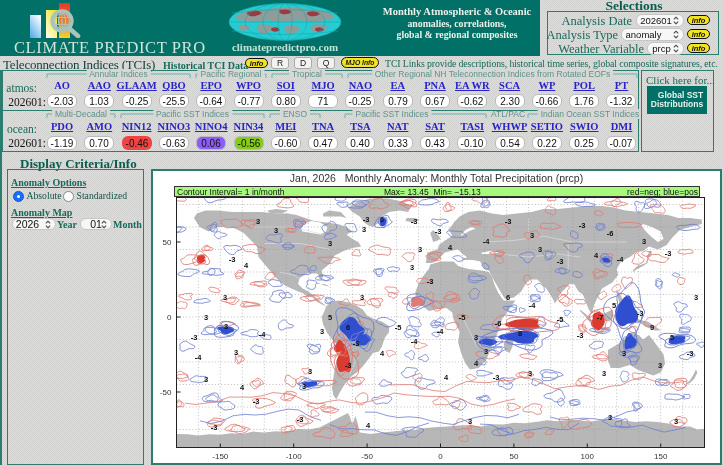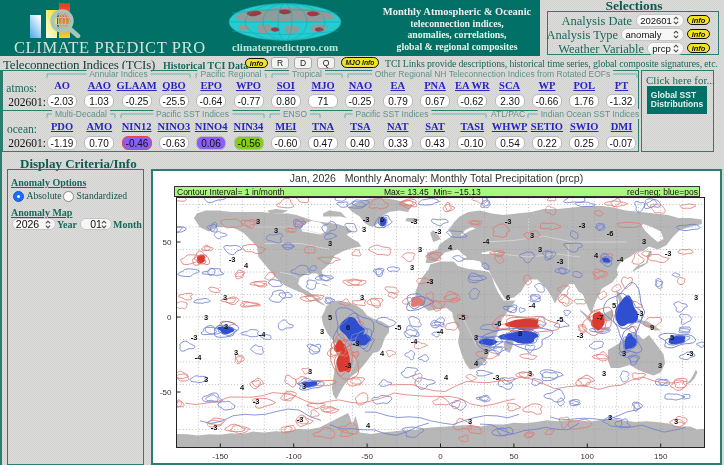--- a/index.html
+++ b/index.html
@@ -57,21 +57,20 @@
 <ellipse cx="57" cy="19" rx="40" ry="18.5"></ellipse>
 <ellipse cx="57" cy="19" rx="22" ry="18.5"></ellipse>
 <ellipse cx="57" cy="19" rx="7" ry="18.5"></ellipse>
 <line x1="1" y1="19" x2="113" y2="19"></line>
 <path d="M4 10 Q57 3 110 10 M4 28 Q57 35 110 28"></path>
 </g>
 </svg>
 <div class="serif" style="position:absolute;left:228px;top:41px;width:114px;text-align:center;font-size:11px;font-weight:bold;color:#bfe3d6">climatepredictpro.com</div>
 <div class="serif" style="position:absolute;left:366px;top:6px;width:182px;text-align:center;color:#e8f2ea;font-weight:bold">
 <div style="font-size:10.5px;line-height:11.5px">Monthly Atmospheric &amp; Oceanic</div>
-<div style="font-size:9.8px;line-height:11.8px">teleconnection indices,</div>
 <div style="font-size:9.8px;line-height:11.8px">anomalies, correlations,</div>
 <div style="font-size:9.8px;line-height:11.8px">global &amp; regional composites</div>
 </div>
 
 <div class="serif" style="position:absolute;left:548px;top:-2px;width:172px;text-align:center;font-size:13.5px;font-weight:bold;color:#0b5c50">Selections</div>
 <div style="position:absolute;left:547px;top:11px;width:172px;height:44px;border:1px solid #2a7d6f;box-sizing:border-box"></div>
 <div class="serif" style="position:absolute;right:92px;top:14px;font-size:12.5px;color:#166a5c;white-space:nowrap">Analysis Date</div>
 <div style="position:absolute;left:636px;top:14px;width:48px;height:13px;background:#f7f7f7;border:1px solid #c6c6c6;border-radius:6px;box-sizing:border-box;display:flex;align-items:center;justify-content:center;font:9.5px 'Liberation Sans',sans-serif;color:#111">
     <span style="margin-right:8px">202601</span>
     <svg width="6" height="9" viewBox="0 0 6 9" style="position:absolute;right:4px">
@@ -193,38 +192,38 @@
 <div style="position:absolute;left:397.7px;top:121px;transform:translateX(-50%);font:bold 10.5px 'Liberation Serif',serif;color:#2822cc;text-decoration:underline;white-space:nowrap">NAT</div>
 <div style="position:absolute;left:435.0px;top:121px;transform:translateX(-50%);font:bold 10.5px 'Liberation Serif',serif;color:#2822cc;text-decoration:underline;white-space:nowrap">SAT</div>
 <div style="position:absolute;left:472.29999999999995px;top:121px;transform:translateX(-50%);font:bold 10.5px 'Liberation Serif',serif;color:#2822cc;text-decoration:underline;white-space:nowrap">TASI</div>
 <div style="position:absolute;left:509.59999999999997px;top:121px;transform:translateX(-50%);font:bold 10.5px 'Liberation Serif',serif;color:#2822cc;text-decoration:underline;white-space:nowrap">WHWP</div>
 <div style="position:absolute;left:546.9px;top:121px;transform:translateX(-50%);font:bold 10.5px 'Liberation Serif',serif;color:#2822cc;text-decoration:underline;white-space:nowrap">SETIO</div>
 <div style="position:absolute;left:584.1999999999999px;top:121px;transform:translateX(-50%);font:bold 10.5px 'Liberation Serif',serif;color:#2822cc;text-decoration:underline;white-space:nowrap">SWIO</div>
 <div style="position:absolute;left:621.5px;top:121px;transform:translateX(-50%);font:bold 10.5px 'Liberation Serif',serif;color:#2822cc;text-decoration:underline;white-space:nowrap">DMI</div>
 <div style="position:absolute;right:678px;top:136.5px;font:11.5px 'Liberation Serif',serif;color:#111;white-space:nowrap">202601:</div>
 <div style="position:absolute;left:47px;top:136px;width:30px;height:14px;background:#fff;border:1px solid #bbb;border-radius:6px;box-sizing:border-box;display:flex;align-items:center;justify-content:center;font:10px 'Liberation Sans',sans-serif;color:#111">-1.19</div>
 <div style="position:absolute;left:84px;top:136px;width:30px;height:14px;background:#fff;border:1px solid #bbb;border-radius:6px;box-sizing:border-box;display:flex;align-items:center;justify-content:center;font:10px 'Liberation Sans',sans-serif;color:#111">0.70</div>
-<div style="position:absolute;left:122px;top:136px;width:30px;height:14px;background:#8b5cf6;border:1px solid #ef4444;border-radius:6px;box-sizing:border-box;display:flex;align-items:center;justify-content:center;font:10px 'Liberation Sans',sans-serif;color:#111">-0.46</div>
+<div style="position:absolute;left:122px;top:136px;width:30px;height:14px;background:#8b5cf6;border:7px solid #ef4444;border-radius:6px;box-sizing:border-box;display:flex;align-items:center;justify-content:center;font:10px 'Liberation Sans',sans-serif;color:#111">-0.46</div>
 <div style="position:absolute;left:159px;top:136px;width:30px;height:14px;background:#fff;border:1px solid #bbb;border-radius:6px;box-sizing:border-box;display:flex;align-items:center;justify-content:center;font:10px 'Liberation Sans',sans-serif;color:#111">-0.63</div>
 <div style="position:absolute;left:196px;top:136px;width:30px;height:14px;background:#8b5cf6;border:1px solid #bbb;border-radius:6px;box-sizing:border-box;display:flex;align-items:center;justify-content:center;font:10px 'Liberation Sans',sans-serif;color:#111">0.06</div>
 <div style="position:absolute;left:234px;top:136px;width:30px;height:14px;background:#84cc16;border:1px solid #bbb;border-radius:6px;box-sizing:border-box;display:flex;align-items:center;justify-content:center;font:10px 'Liberation Sans',sans-serif;color:#111">-0.56</div>
 <div style="position:absolute;left:271px;top:136px;width:30px;height:14px;background:#fff;border:1px solid #bbb;border-radius:6px;box-sizing:border-box;display:flex;align-items:center;justify-content:center;font:10px 'Liberation Sans',sans-serif;color:#111">-0.60</div>
 <div style="position:absolute;left:308px;top:136px;width:30px;height:14px;background:#fff;border:1px solid #bbb;border-radius:6px;box-sizing:border-box;display:flex;align-items:center;justify-content:center;font:10px 'Liberation Sans',sans-serif;color:#111">0.47</div>
 <div style="position:absolute;left:345px;top:136px;width:30px;height:14px;background:#fff;border:1px solid #bbb;border-radius:6px;box-sizing:border-box;display:flex;align-items:center;justify-content:center;font:10px 'Liberation Sans',sans-serif;color:#111">0.40</div>
 <div style="position:absolute;left:383px;top:136px;width:30px;height:14px;background:#fff;border:1px solid #bbb;border-radius:6px;box-sizing:border-box;display:flex;align-items:center;justify-content:center;font:10px 'Liberation Sans',sans-serif;color:#111">0.33</div>
 <div style="position:absolute;left:420px;top:136px;width:30px;height:14px;background:#fff;border:1px solid #bbb;border-radius:6px;box-sizing:border-box;display:flex;align-items:center;justify-content:center;font:10px 'Liberation Sans',sans-serif;color:#111">0.43</div>
 <div style="position:absolute;left:457px;top:136px;width:30px;height:14px;background:#fff;border:1px solid #bbb;border-radius:6px;box-sizing:border-box;display:flex;align-items:center;justify-content:center;font:10px 'Liberation Sans',sans-serif;color:#111">-0.10</div>
 <div style="position:absolute;left:495px;top:136px;width:30px;height:14px;background:#fff;border:1px solid #bbb;border-radius:6px;box-sizing:border-box;display:flex;align-items:center;justify-content:center;font:10px 'Liberation Sans',sans-serif;color:#111">0.54</div>
 <div style="position:absolute;left:532px;top:136px;width:30px;height:14px;background:#fff;border:1px solid #bbb;border-radius:6px;box-sizing:border-box;display:flex;align-items:center;justify-content:center;font:10px 'Liberation Sans',sans-serif;color:#111">0.22</div>
 <div style="position:absolute;left:569px;top:136px;width:30px;height:14px;background:#fff;border:1px solid #bbb;border-radius:6px;box-sizing:border-box;display:flex;align-items:center;justify-content:center;font:10px 'Liberation Sans',sans-serif;color:#111">0.25</div>
 <div style="position:absolute;left:606px;top:136px;width:30px;height:14px;background:#fff;border:1px solid #bbb;border-radius:6px;box-sizing:border-box;display:flex;align-items:center;justify-content:center;font:10px 'Liberation Sans',sans-serif;color:#111">-0.07</div>
 
 <div style="position:absolute;left:641px;top:70px;width:73px;height:82px;border:1px solid #2a7d6f;box-sizing:border-box"></div>
 <div class="serif" style="position:absolute;left:646px;top:74px;width:64px;text-align:center;font-size:11px;color:#166a5c;white-space:nowrap">Click here for...</div>
-<div style="position:absolute;left:647px;top:86px;width:60px;height:28px;background:#017066;display:flex;align-items:center;justify-content:center;text-align:left;font:bold 8.5px 'Liberation Sans',sans-serif;color:#e8f2ee;line-height:9.5px">Global SST<br>Distributions</div>
+<div style="position:absolute;left:647px;top:86px;width:60px;height:28px;background:#017066;display:flex;align-items:center;justify-content:center;text-align:right;font:bold 8.5px 'Liberation Sans',sans-serif;color:#e8f2ee;line-height:9.5px">Global SST<br>Distributions</div>
 
 <div class="serif" style="position:absolute;left:20px;top:156px;font-size:13px;font-weight:bold;color:#0b5c50;white-space:nowrap">Display Criteria/Info</div>
 <div style="position:absolute;left:7px;top:169px;width:137px;height:296px;border:1px solid #2a7d6f;box-sizing:border-box"></div>
 <div class="serif" style="position:absolute;left:11px;top:177px;font-size:10px;font-weight:bold;color:#166a5c;text-decoration:underline">Anomaly Options</div>
 <div style="position:absolute;left:13px;top:191px;width:11px;height:11px;border-radius:50%;background:#1a6dff;border:1px solid #1558cc;box-sizing:border-box"></div>
 <div style="position:absolute;left:17px;top:195px;width:3px;height:3px;border-radius:50%;background:#fff"></div>
 <div class="serif" style="position:absolute;left:26.5px;top:189.5px;font-size:9.7px;color:#14544a">Absolute</div>
 <div style="position:absolute;left:63px;top:191px;width:11px;height:11px;border-radius:50%;background:#fff;border:1px solid #888;box-sizing:border-box"></div>
 <div class="serif" style="position:absolute;left:76.5px;top:189.5px;font-size:9.7px;color:#14544a">Standardized</div>
 <div class="serif" style="position:absolute;left:11px;top:206.5px;font-size:10px;font-weight:bold;color:#166a5c;text-decoration:underline">Anomaly Map</div>

